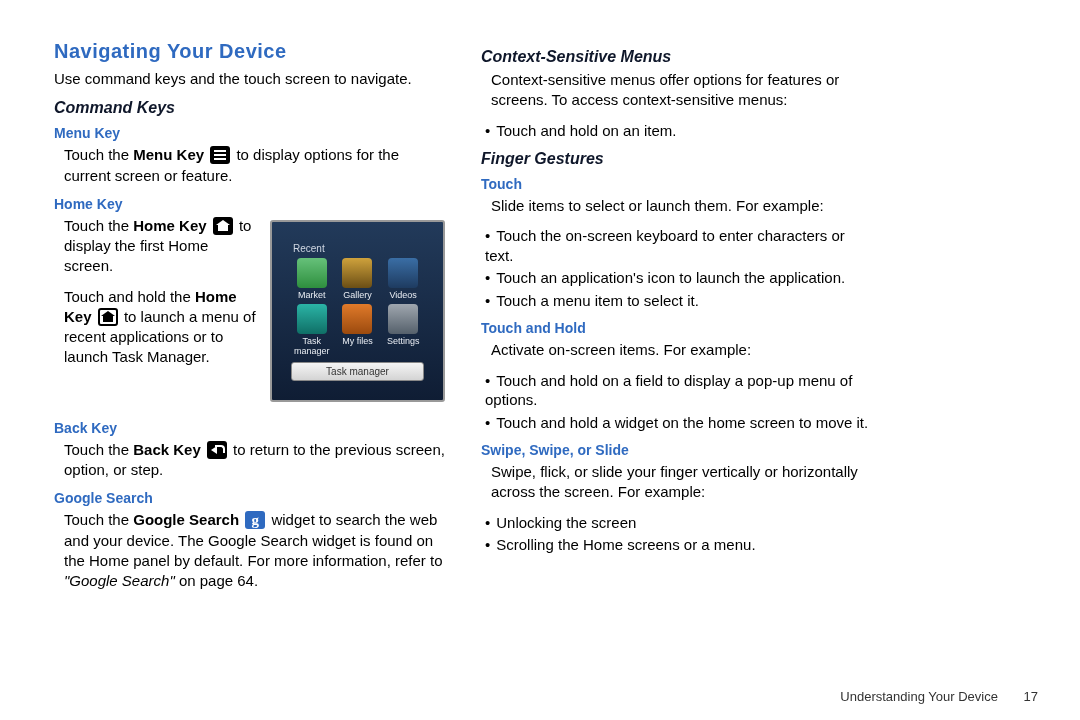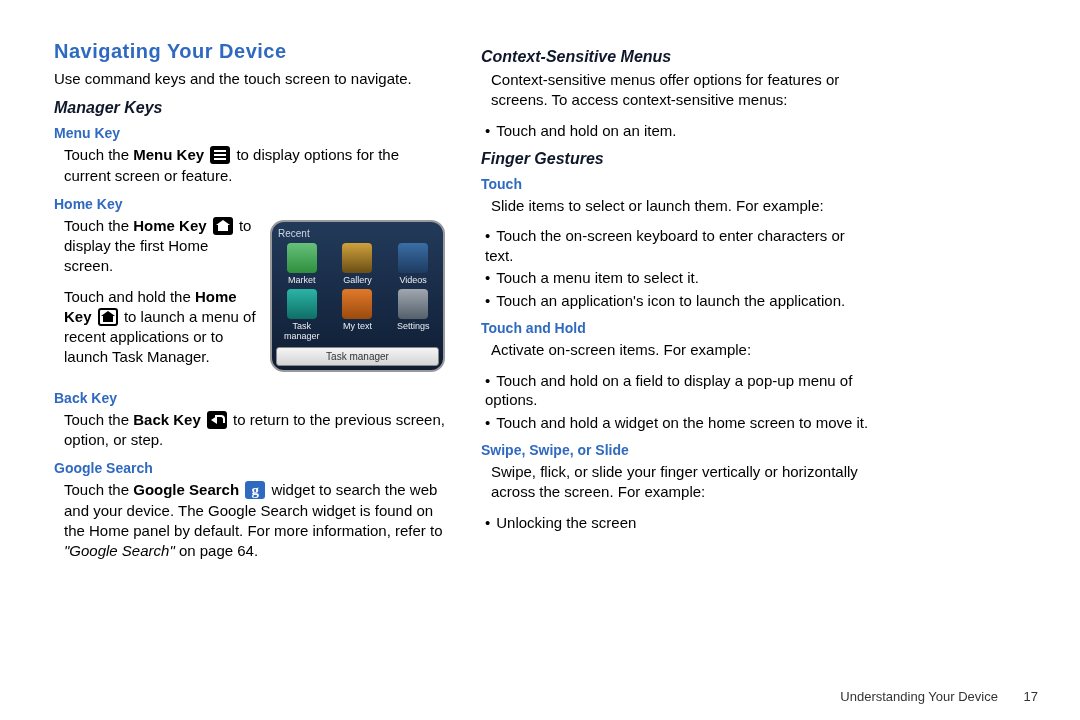--- a/index.html
+++ b/index.html
@@ -112,23 +112,23 @@
   }
   .italic { font-style: italic; }
   .bold { font-weight: bold; }
 
   
   .device-shot {
     float: right;
     width: 175px;
     background: linear-gradient(#223a5a,#0f1d34);
     border: 2px solid #999;
-    border-radius: 14px;
+    border-radius: 3px;
     margin: 4px 0 10px 14px;
-    padding: 4px;
+    padding: 19px;
     box-sizing: border-box;
     color: #d6dde8;
     font-size: 9px;
   }
   .device-shot .title { font-size:10px; padding:2px 2px 4px; color:#cfd6e2;}
   .grid3 {
     display: grid;
     grid-template-columns: repeat(3,1fr);
     gap: 4px 4px;
     text-align: center;
@@ -156,21 +156,21 @@
 </style>
 </head>
 <body>
 
 <div class="page">
 
   <div class="col">
     <h1>Navigating Your Device</h1>
     <p>Use command keys and the touch screen to navigate.</p>
 
-    <h2>Manager Keys</h2>
+    <h2>Command Keys</h2>
 
     <h3>Menu Key</h3>
     <p class="indent">
       <span>Touch the </span><span class="bold">Menu Key</span>
       <span class="icon menu"></span>
       <span> to display options for the current screen or feature.</span>
     </p>
 
     <h3>Home Key</h3>
 
@@ -188,21 +188,21 @@
           <div class="appico">
             <div class="sq" style="background: linear-gradient(rgb(58, 110, 165), rgb(30, 59, 96));"></div>
             <div class="lbl">Videos</div>
           </div>
           <div class="appico">
             <div class="sq" style="background: linear-gradient(rgb(43, 180, 166), rgb(15, 111, 102));"></div>
             <div class="lbl">Task manager</div>
           </div>
           <div class="appico">
             <div class="sq" style="background: linear-gradient(rgb(224, 122, 42), rgb(155, 74, 14));"></div>
-            <div class="lbl">My text</div>
+            <div class="lbl">My files</div>
           </div>
           <div class="appico">
             <div class="sq" style="background: linear-gradient(rgb(160, 167, 175), rgb(85, 96, 107));"></div>
             <div class="lbl">Settings</div>
           </div>
         </div>
       <div class="task-btn">Task manager</div>
     </div>
 
     <p class="indent" style="max-width:250px">
@@ -239,35 +239,36 @@
     <ul class="bullets indent">
       <li>Touch and hold on an item.</li>
     </ul>
 
     <h2>Finger Gestures</h2>
 
     <h3>Touch</h3>
     <p class="indent">Slide items to select or launch them. For example:</p>
     <ul class="bullets indent" id="touch-list">
         <li>Touch the on-screen keyboard to enter characters or text.</li>
+        <li>Touch an application's icon to launch the application.</li>
         <li>Touch a menu item to select it.</li>
-        <li>Touch an application's icon to launch the application.</li>
       </ul>
 
     <h3>Touch and Hold</h3>
     <p class="indent">Activate on-screen items. For example:</p>
     <ul class="bullets indent" id="hold-list">
         <li>Touch and hold on a field to display a pop-up menu of options.</li>
         <li>Touch and hold a widget on the home screen to move it.</li>
       </ul>
 
     <h3>Swipe, Swipe, or Slide</h3>
     <p class="indent">Swipe, flick, or slide your finger vertically or horizontally across the screen. For example:</p>
     <ul class="bullets indent" id="swipe-list">
         <li>Unlocking the screen</li>
+        <li>Scrolling the Home screens or a menu.</li>
       </ul>
   </div>
 </div>
 
 <div class="footer">
   <span>Understanding Your Device</span>
   <span class="pg">17</span>
 </div>
 
 </body></html>

